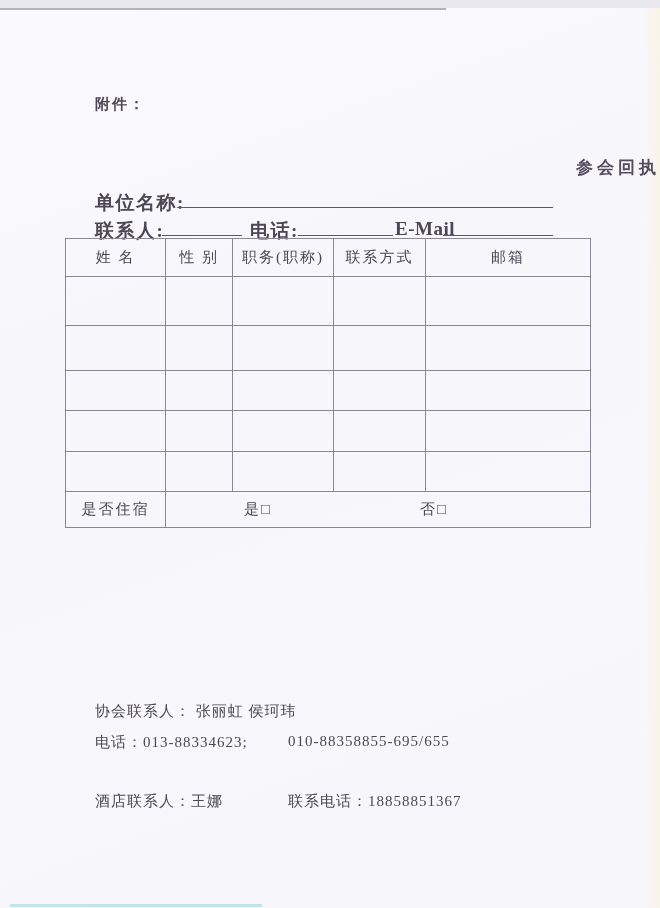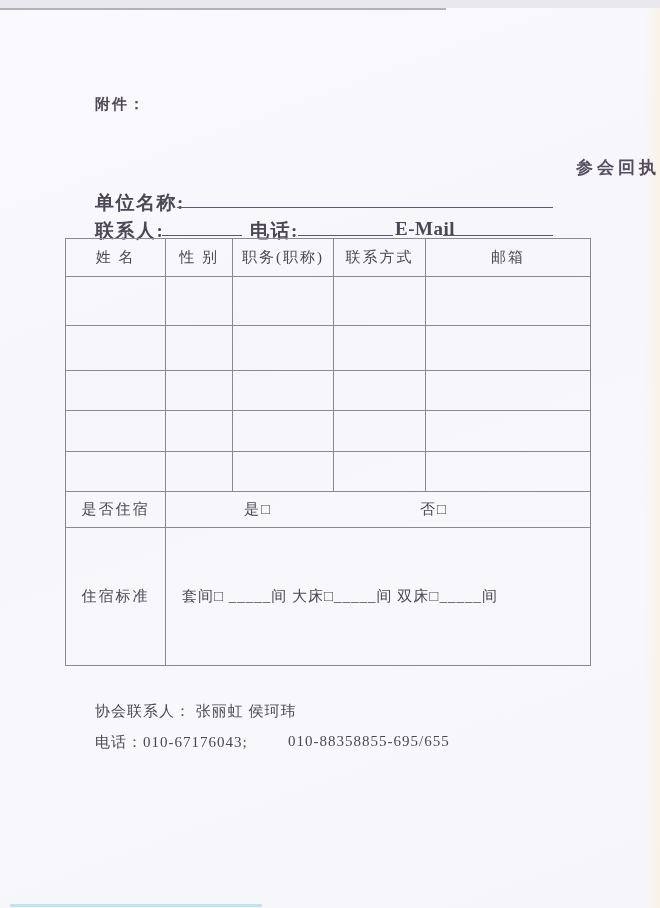--- a/index.html
+++ b/index.html
@@ -171,28 +171,28 @@
     <tbody>
       <tr class="lodging-row">
         <td class="lodging-label">是否住宿</td>
         <td class="lodging-options" colspan="4">
           <div class="lodging-options-inner">
             <span class="yes-option">是□</span>
             <span class="no-option">否□</span>
           </div>
         </td>
       </tr>
-      <tr class="standard-row">
-        <td class="standard-label">住宿标准</td>
-        <td class="standard-options" colspan="4">套间□ _____间   大床□_____间   双床□_____间</td>
-      </tr>
     </tbody>
   </table>
 
   <div class="footer-line fl-1">
     <span>协会联系人：  张丽虹    侯珂玮</span>
   </div>
   <div class="footer-line fl-2">
-    <span>电话：010-67176043;</span>
+    <span>电话：013-88334623;</span>
     <span class="right-col">010-88358855-695/655</span>
+  </div>
+  <div class="footer-line fl-4">
+    <span>酒店联系人：王娜</span>
+    <span class="right-col">联系电话：18858851367</span>
   </div>
 
 </div>
 
 </body></html>

